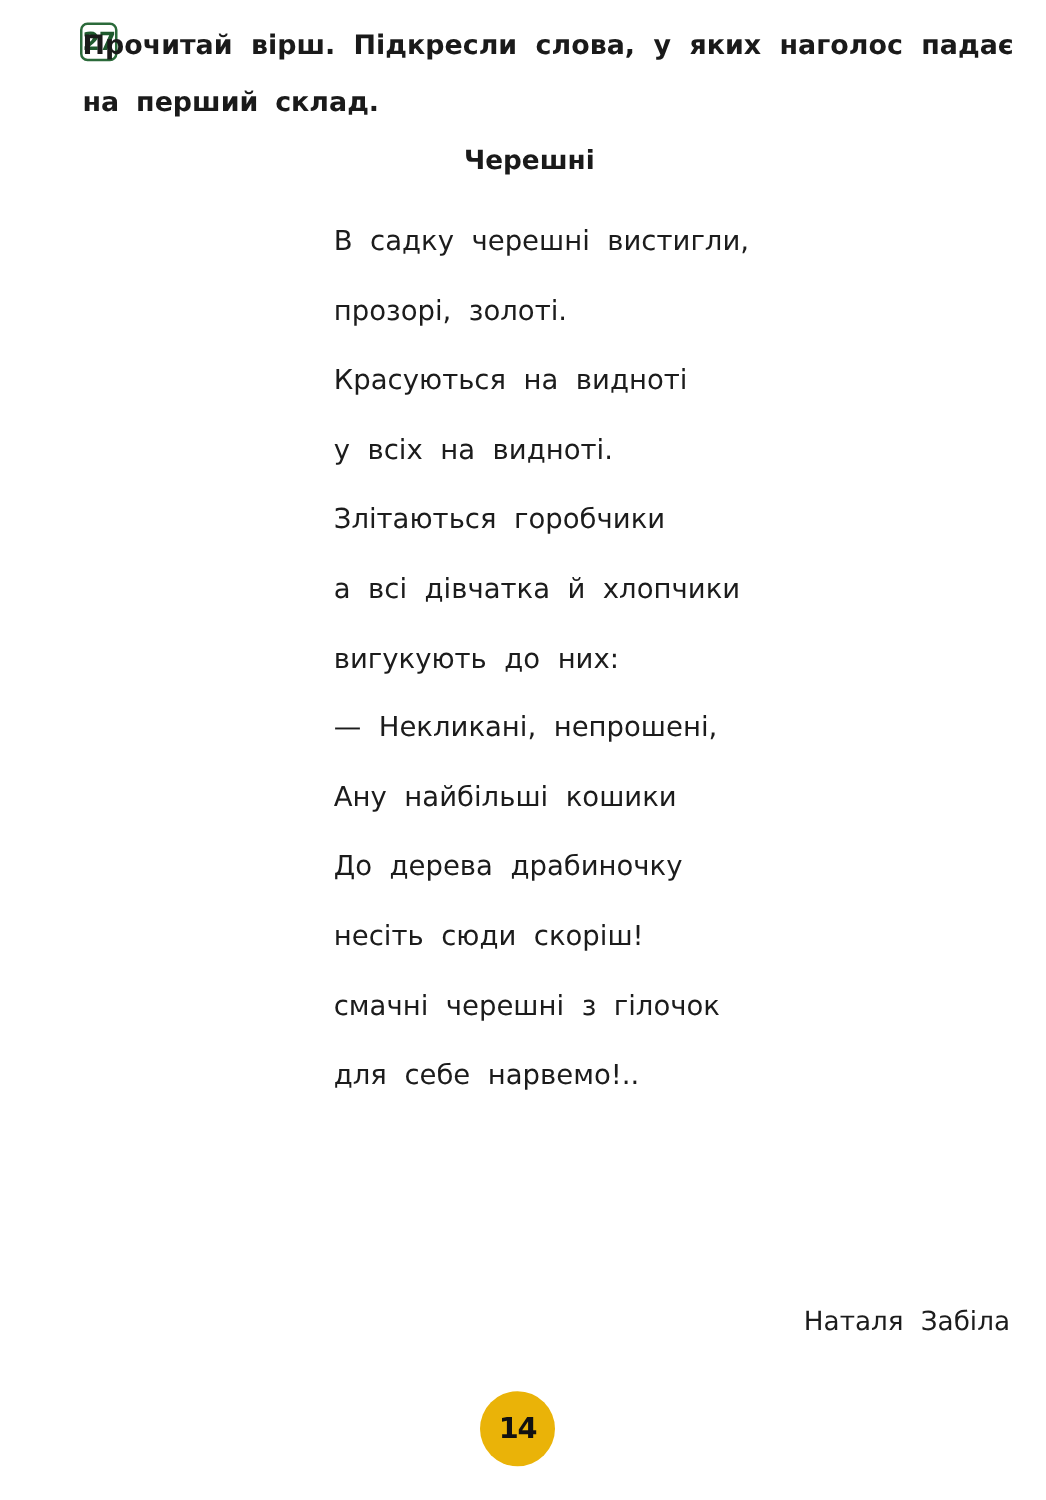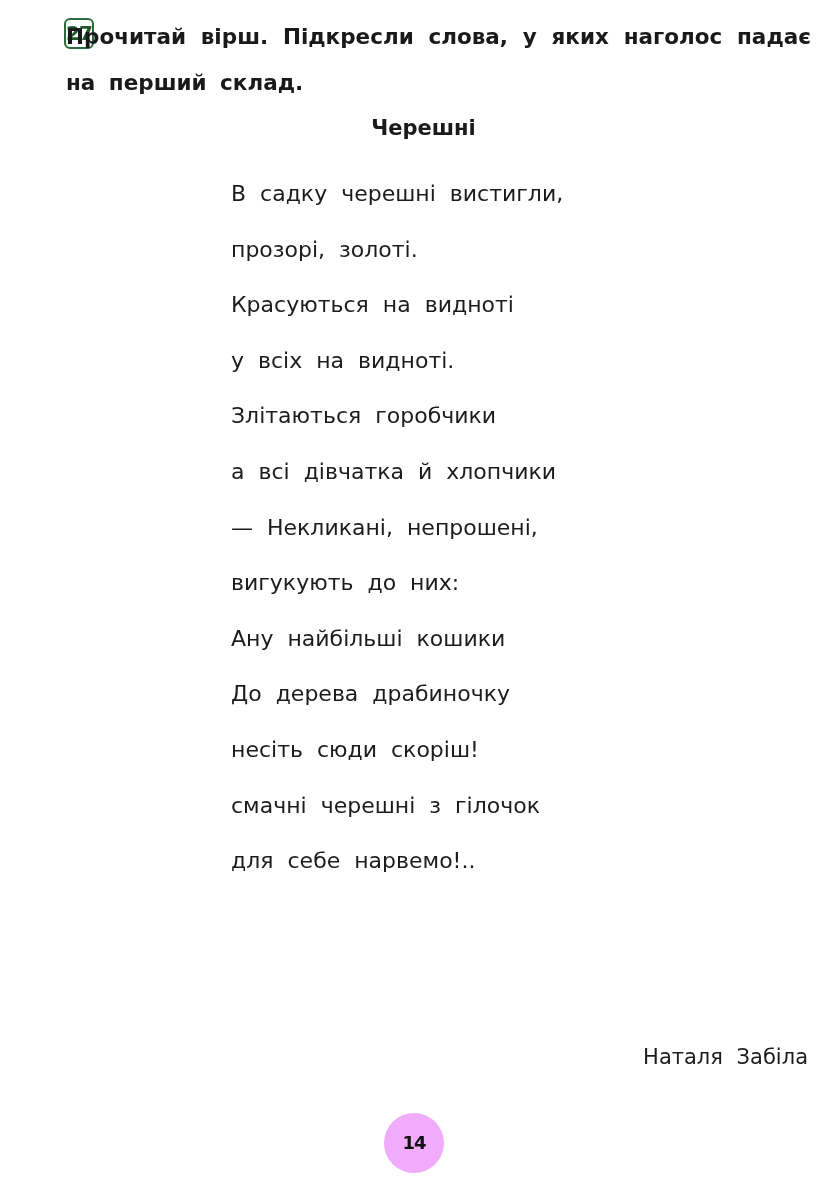--- a/index.html
+++ b/index.html
@@ -71,41 +71,42 @@
       padding: 0;
       list-style: none;
     }
     .poem-line {
       font-size: 22px;
       line-height: 55.6px;
       height: 55.6px;
       word-spacing: 7px;
       white-space: nowrap;
       color: #1c1c1c;
+      margin-left: 36px;
     }
     .author {
       position: absolute;
       right: 29px;
       top: 1042px;
       font-size: 21px;
       line-height: 30px;
       word-spacing: 7px;
       color: #1c1c1c;
     }
     .page-number {
       position: absolute;
       left: 384px;
       top: 1113px;
       width: 60px;
       height: 60px;
       border-radius: 50%;
-      background: #f0abfc;
+      background: #eab308;
       color: #111;
       font-weight: bold;
-      font-size: 18px;
+      font-size: 23px;
       line-height: 60px;
       text-align: center;
       letter-spacing: -1px;
     }
   </style>
 </head>
 <body>
 
 <div class="task">
   <div class="task-badge">27</div>
@@ -114,22 +115,22 @@
 
 <div class="poem-title">Черешні</div>
 
 <ul class="poem">
   <li class="poem-line">В садку черешні вистигли,</li>
   <li class="poem-line">прозорі, золоті.</li>
   <li class="poem-line">Красуються на видноті</li>
   <li class="poem-line">у всіх на видноті.</li>
   <li class="poem-line">Злітаються горобчики</li>
   <li class="poem-line">а всі дівчатка й хлопчики</li>
+  <li class="poem-line">вигукують до них:</li>
   <li class="poem-line">— Некликані, непрошені,</li>
-  <li class="poem-line">вигукують до них:</li>
   <li class="poem-line">Ану найбільші кошики</li>
   <li class="poem-line">До дерева драбиночку</li>
   <li class="poem-line">несіть сюди скоріш!</li>
   <li class="poem-line">смачні черешні з гілочок</li>
   <li class="poem-line">для себе нарвемо!..</li>
 </ul>
 
 <div class="author">Наталя Забіла</div>
 
 <div class="page-number">14</div>

